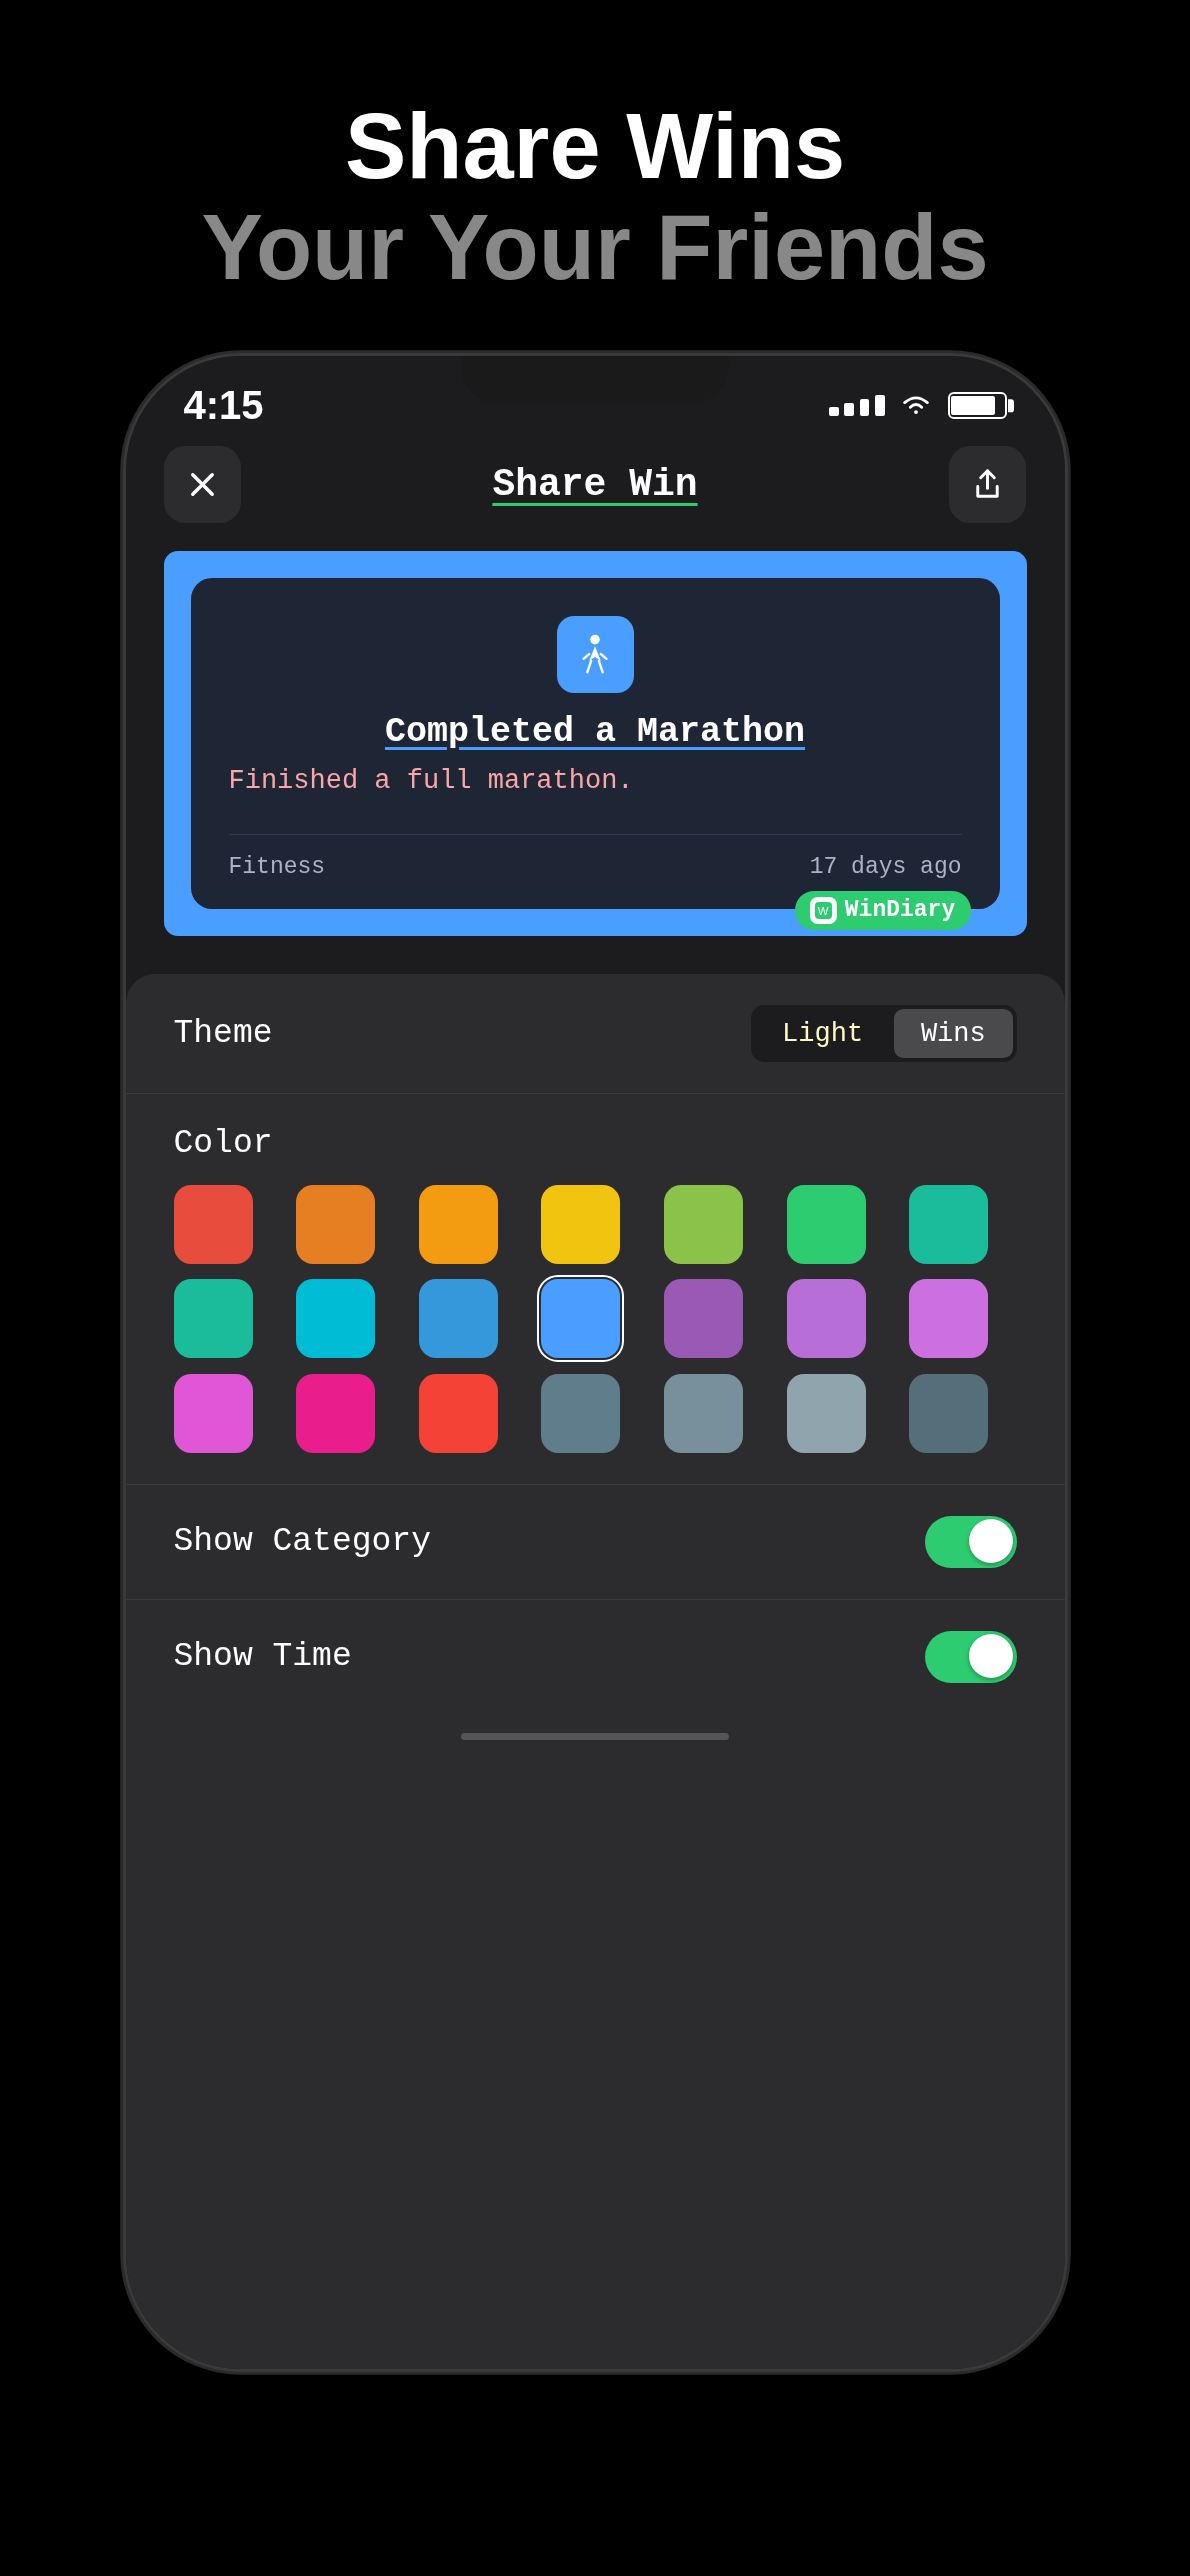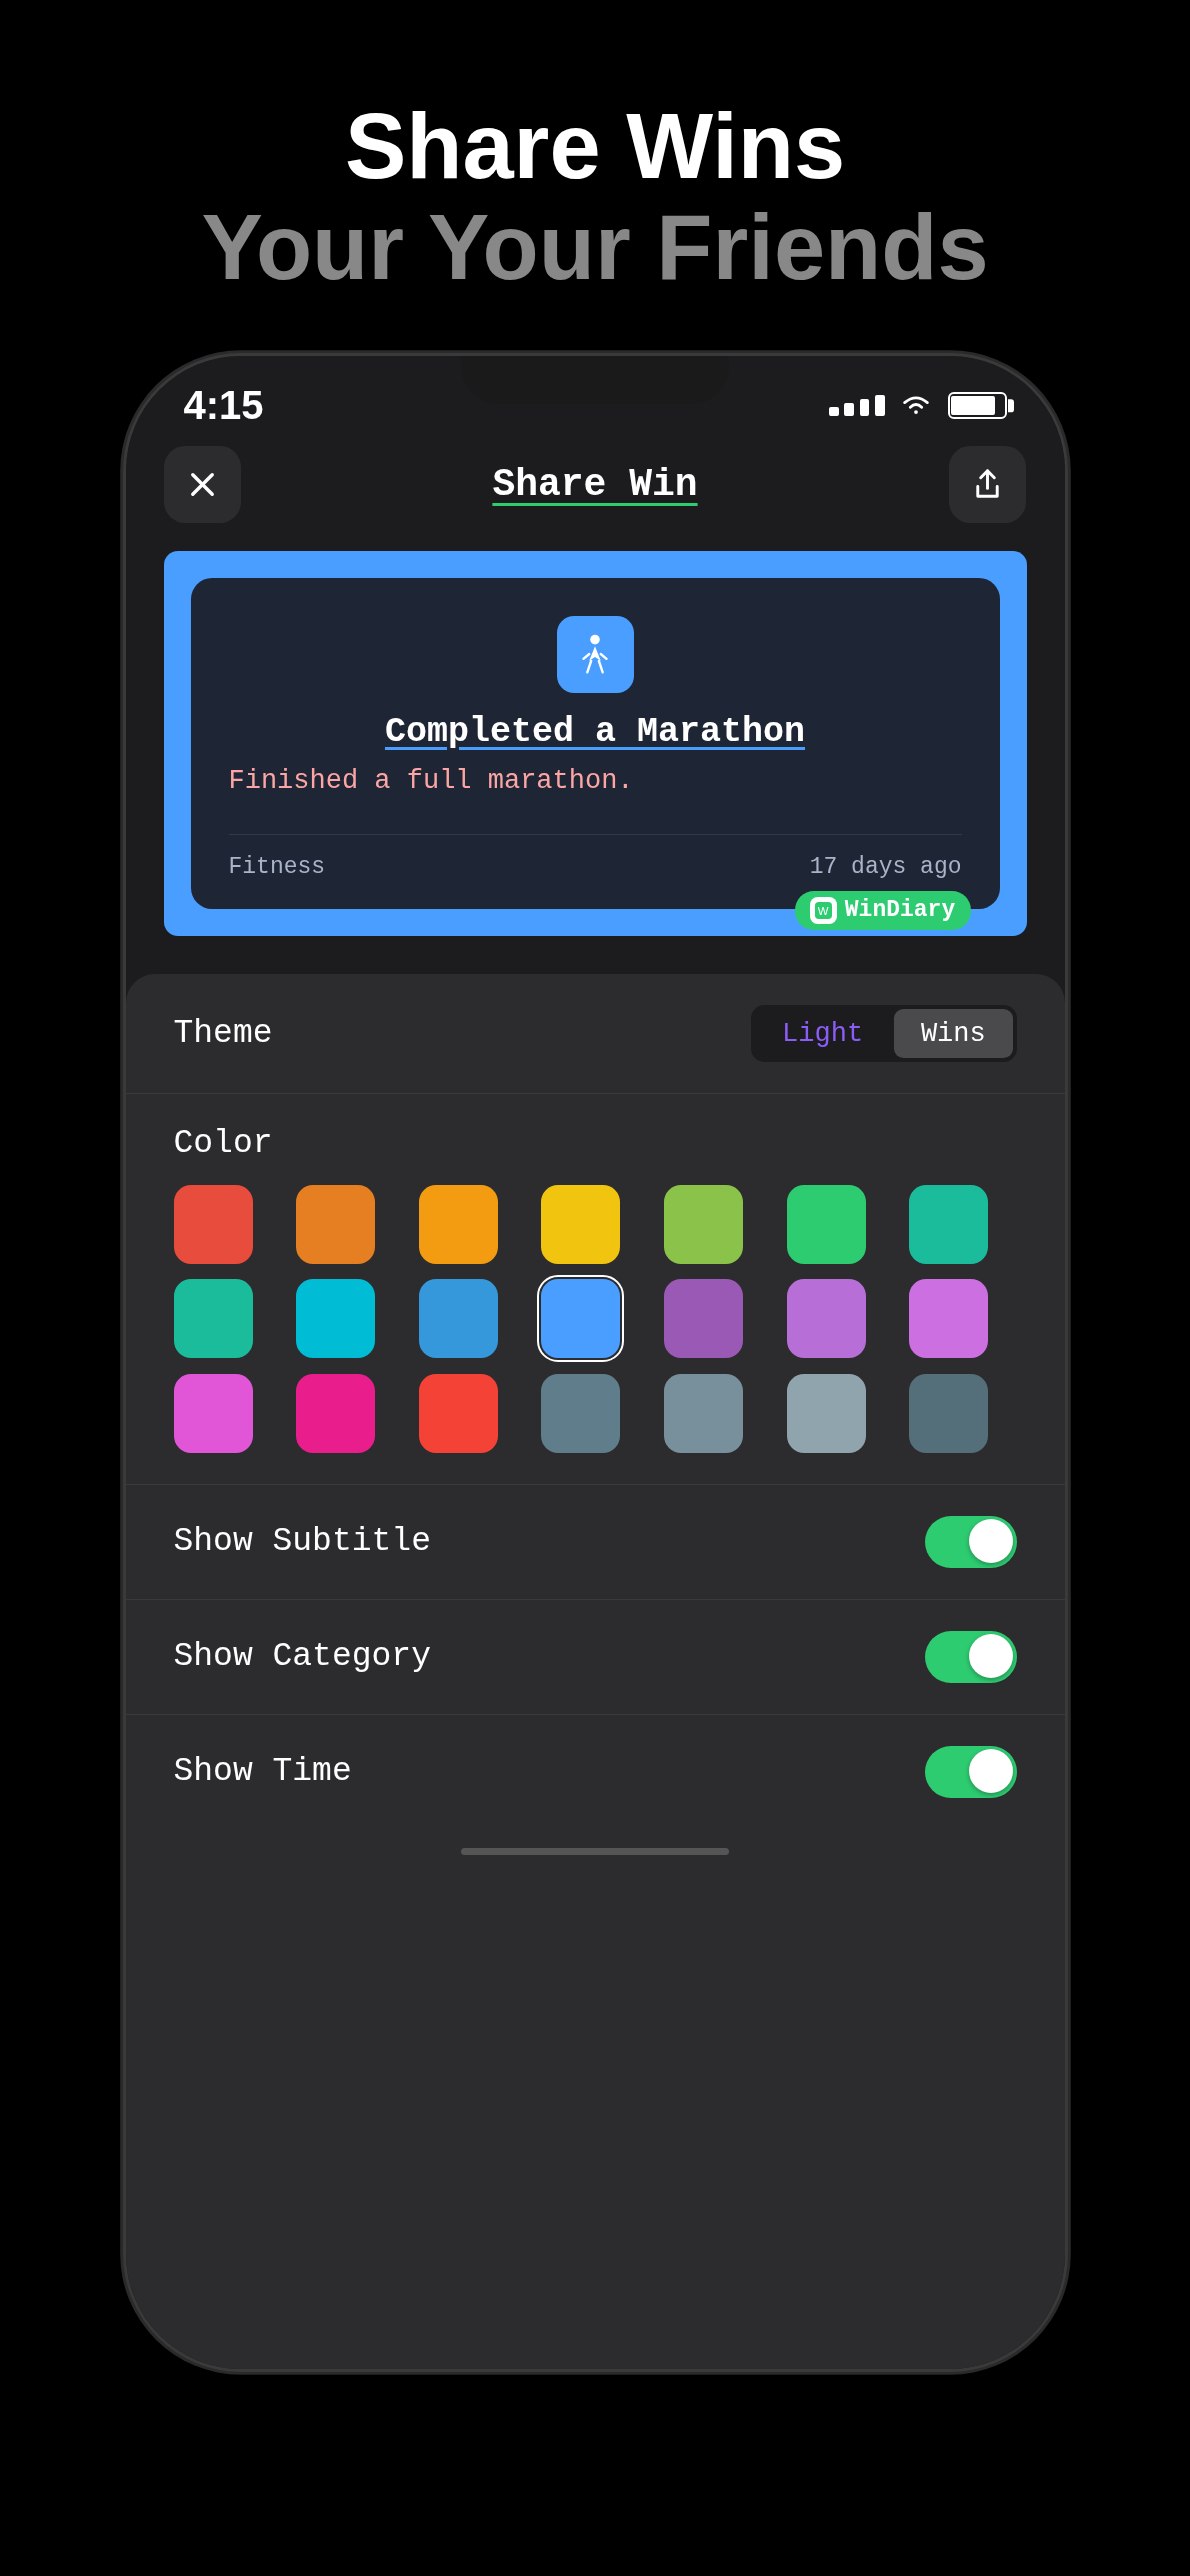--- a/index.html
+++ b/index.html
@@ -323,21 +323,21 @@
       background: #1c1c1e;
       border-radius: 13.4px;
       padding: 3.8px;
     }
 
     .theme-btn {
       font-size: 27px;
       padding: 9.6px 27px;
       border-radius: 9.6px;
       cursor: pointer;
-      color: #8b5cf6;
+      color: #fef9c3;
       font-family: 'Courier New', monospace;
     }
 
     .theme-btn.active {
       background: #4a4a4c;
       color: #fff;
     }
 
     
     .color-section {
@@ -510,26 +510,20 @@
             <div class="color-swatch" style="background: rgb(224, 86, 215);"></div>
             <div class="color-swatch" style="background: rgb(233, 30, 140);"></div>
             <div class="color-swatch" style="background: rgb(244, 67, 54);"></div>
             <div class="color-swatch" style="background: rgb(96, 125, 139);"></div>
             <div class="color-swatch" style="background: rgb(120, 144, 156);"></div>
             <div class="color-swatch" style="background: rgb(144, 164, 174);"></div>
             <div class="color-swatch" style="background: rgb(84, 110, 122);"></div>
           </div>
       </div>
 
-      <div class="settings-row">
-        <span class="settings-label">Show Subtitle</span>
-        <div class="toggle-switch">
-          <div class="toggle-knob"></div>
-        </div>
-      </div>
 
       <div class="settings-row">
         <span class="settings-label">Show Category</span>
         <div class="toggle-switch">
           <div class="toggle-knob"></div>
         </div>
       </div>
 
       <div class="settings-row" style="border-bottom: none;">
         <span class="settings-label">Show Time</span>

